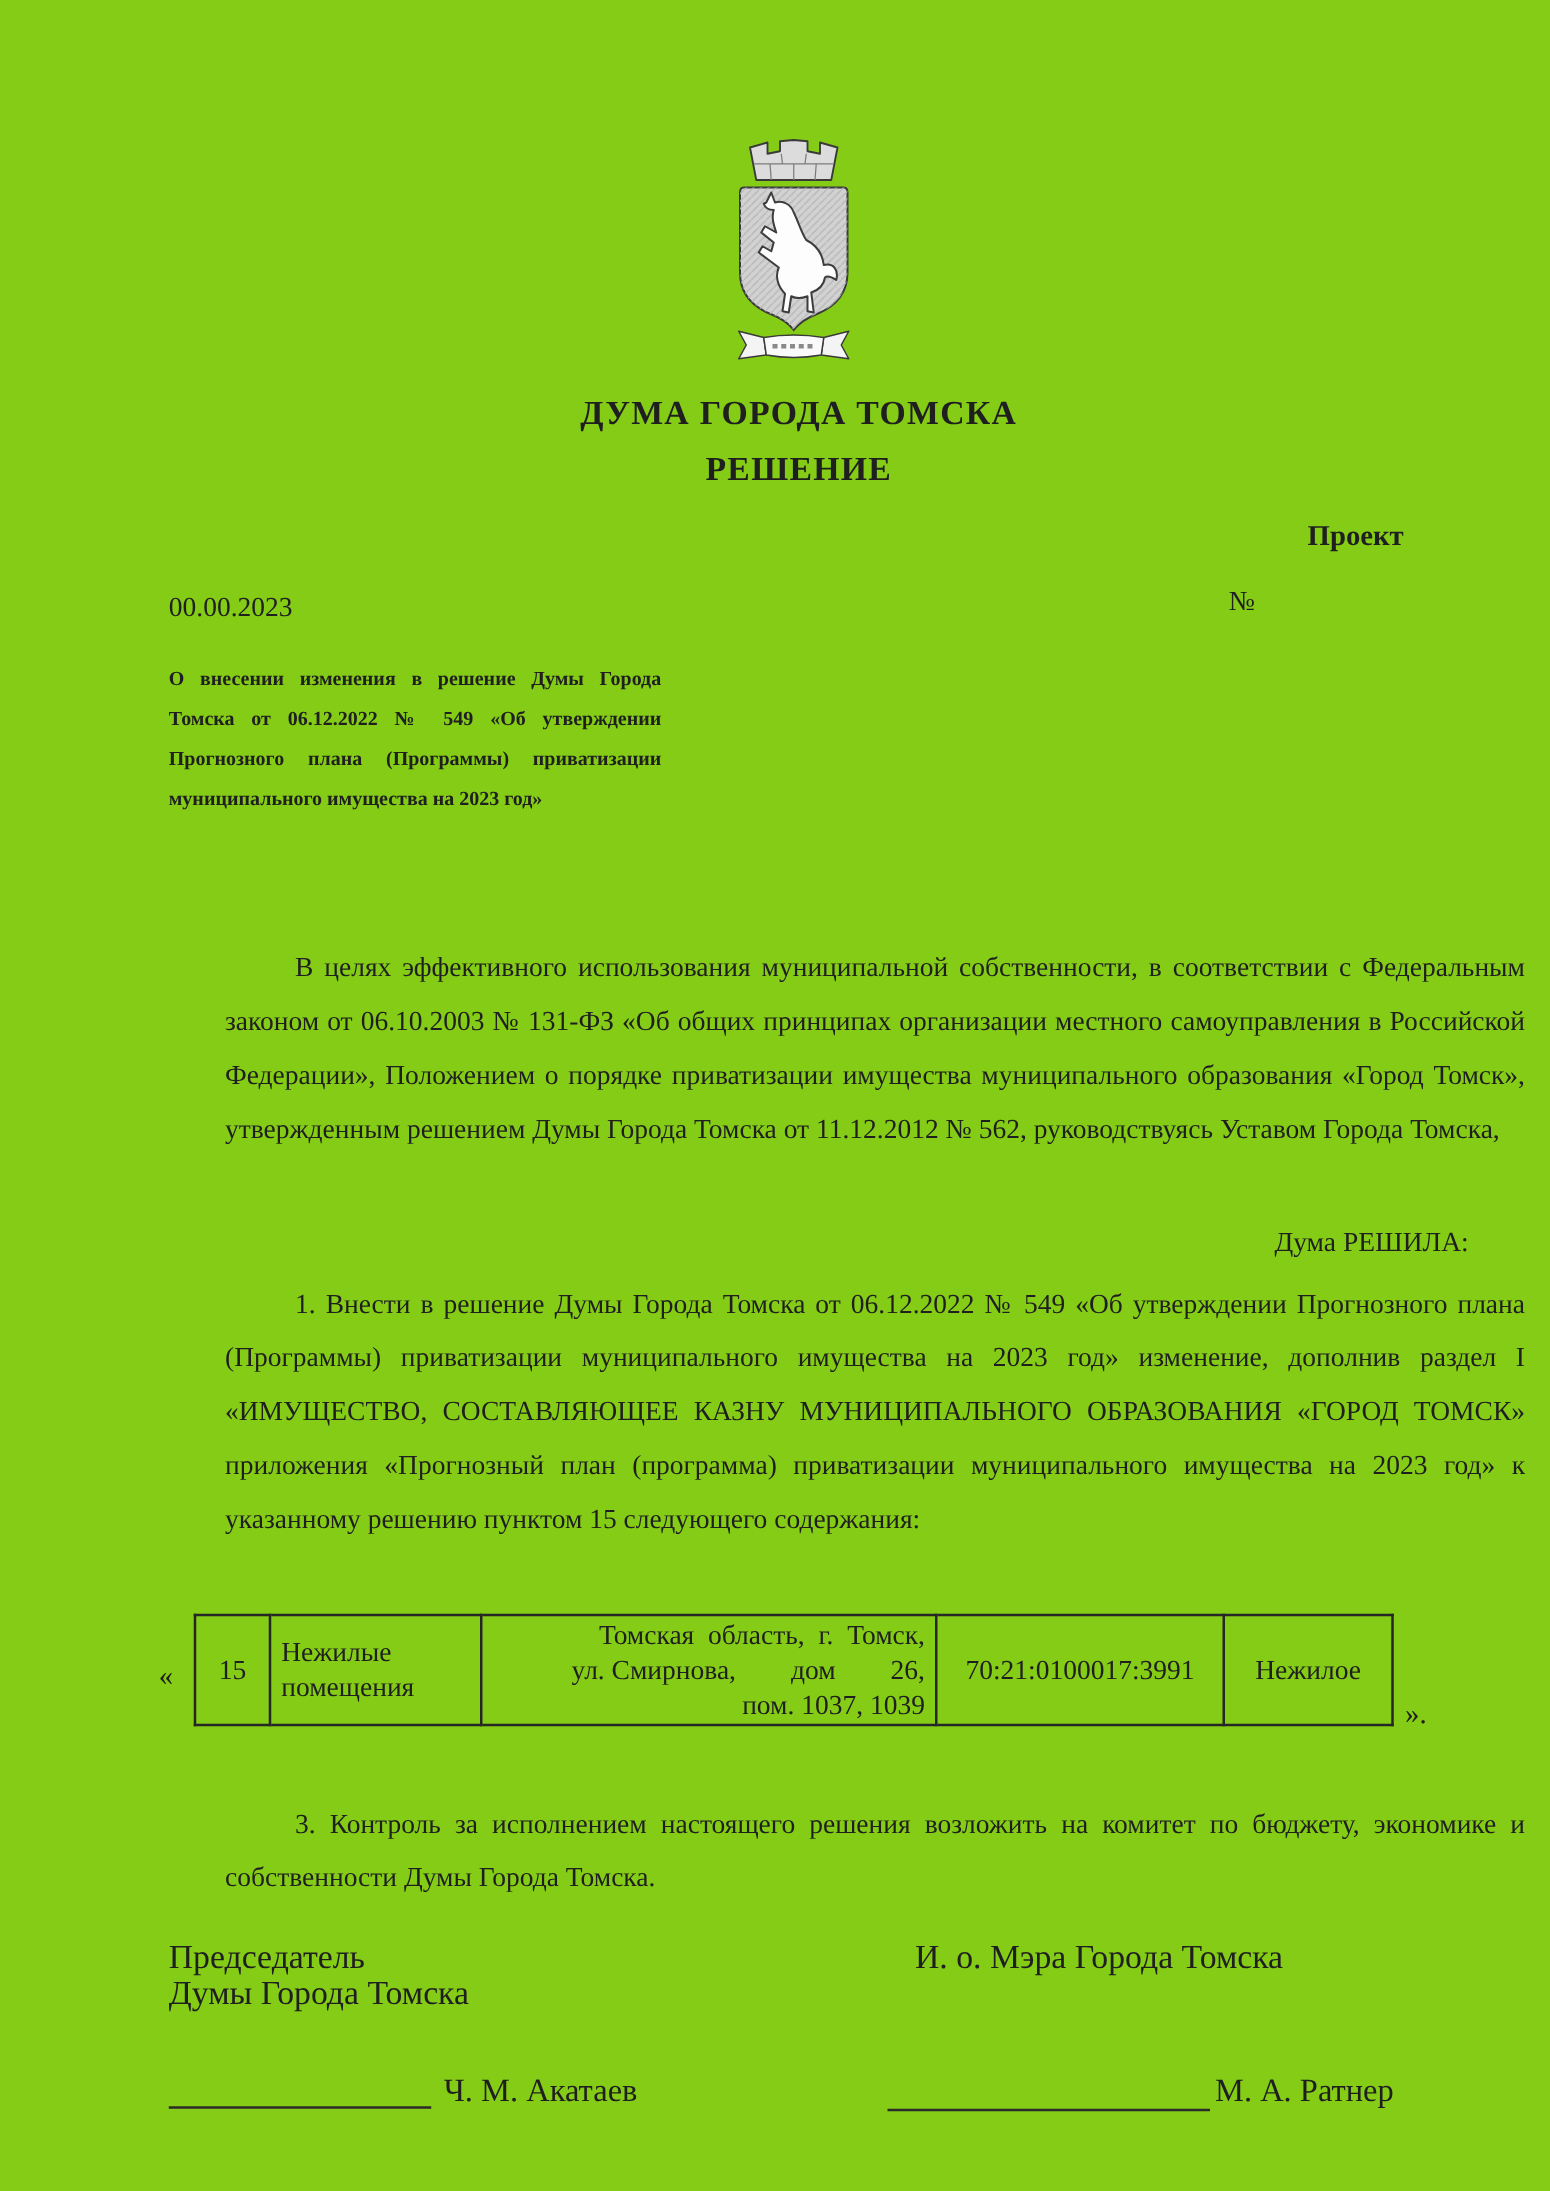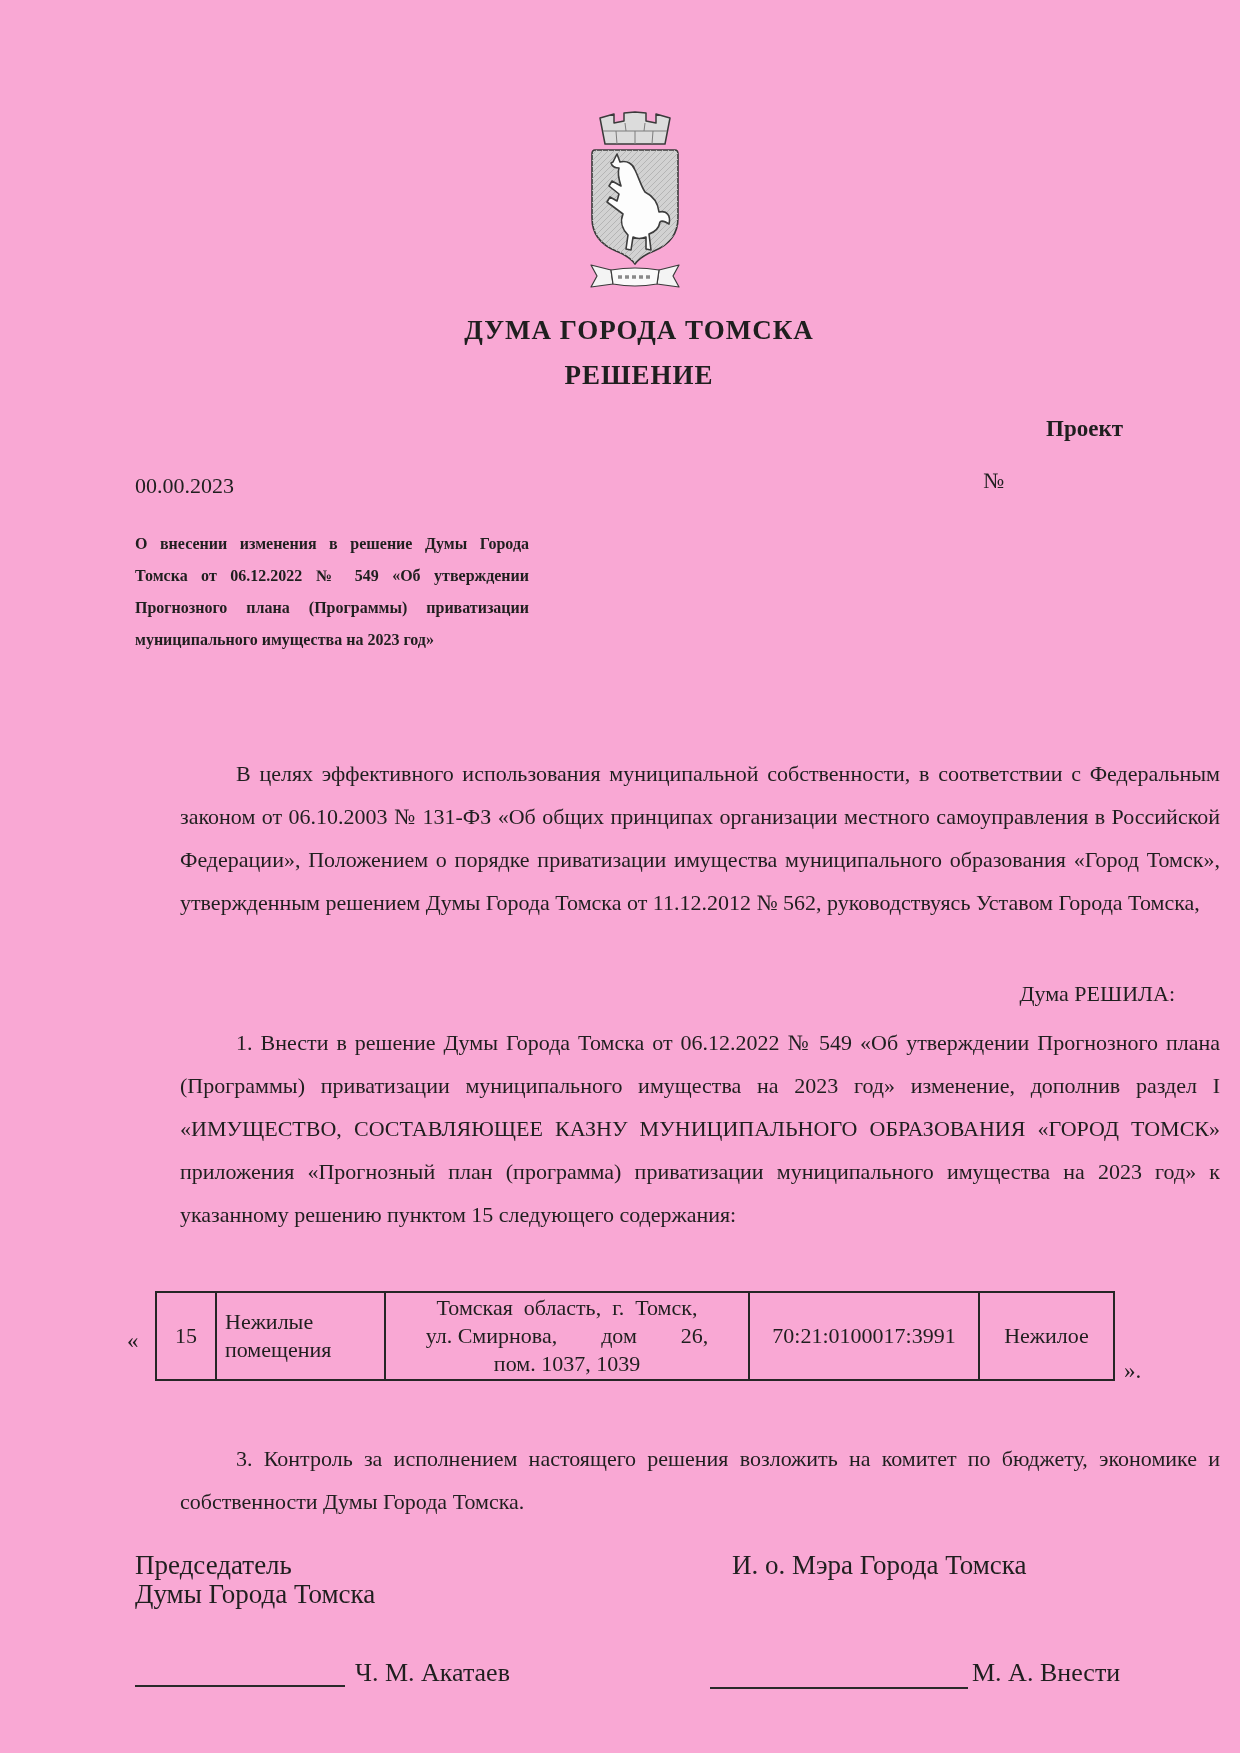--- a/index.html
+++ b/index.html
@@ -1,19 +1,19 @@
 <!DOCTYPE html>
 <html lang="ru"><head>
 <meta charset="utf-8">
 <style>
   html,body{margin:0;padding:0;background:#ffffff;}
   .page{
     position:relative;
     width:1240px;height:1753px;
-    background:#f9a8d4;
+    background:#84cc16;
     font-family:"Liberation Serif","DejaVu Serif",serif;
     color:#1f1f1f;
     overflow:hidden;
   }
   .abs{position:absolute;}
   .center-title{
     left:139px;width:1000px;text-align:center;
     font-weight:bold;font-size:27px;letter-spacing:1px;
   }
   .draft{right:117px;font-weight:bold;font-size:23px;}
@@ -41,21 +41,21 @@
   }
   table.amend td{
     border:2px solid #262626;
     padding:1px 8px;
     vertical-align:middle;
     line-height:28px;
     overflow:hidden;
   }
   td.c-num{width:42px;text-align:center;}
   td.c-type{width:151px;text-align:left;}
-  td.c-addr{width:346px;text-align:center;white-space:pre-wrap;}
+  td.c-addr{width:346px;text-align:right;white-space:pre-wrap;}
   td.c-cad{width:212px;text-align:center;}
   td.c-purp{width:117px;text-align:center;}
   .quote{font-size:23px;}
   .sig-role{font-size:27px;line-height:29px;white-space:pre-line;}
   .sig-name{font-size:26px;}
   .sig-line{height:0;border-bottom:2px solid #2a2a2a;}
   .emblem{left:583px;top:110px;width:104px;height:185px;}
 </style>
 </head>
 <body>
@@ -140,15 +140,15 @@
   <div class="abs para indent" style="top:1437px;">3. Контроль за исполнением настоящего решения возложить на комитет по бюджету, экономике и собственности Думы Города Томска.</div>
 
   <div class="abs sig-role" style="left:135px;top:1551px;">Председатель
 Думы Города Томска</div>
   <div class="abs sig-role" style="left:732px;top:1551px;">И. о. Мэра Города Томска</div>
 
   <div class="abs sig-line" style="left:135px;top:1685px;width:210px;"></div>
   <div class="abs sig-name" style="left:355px;top:1658px;">Ч. М. Акатаев</div>
 
   <div class="abs sig-line" style="left:710px;top:1687px;width:258px;"></div>
-  <div class="abs sig-name" style="left:972px;top:1658px;">М. А. Внести</div>
+  <div class="abs sig-name" style="left:972px;top:1658px;">М. А. Ратнер</div>
 
 </div>
 
 </body></html>

